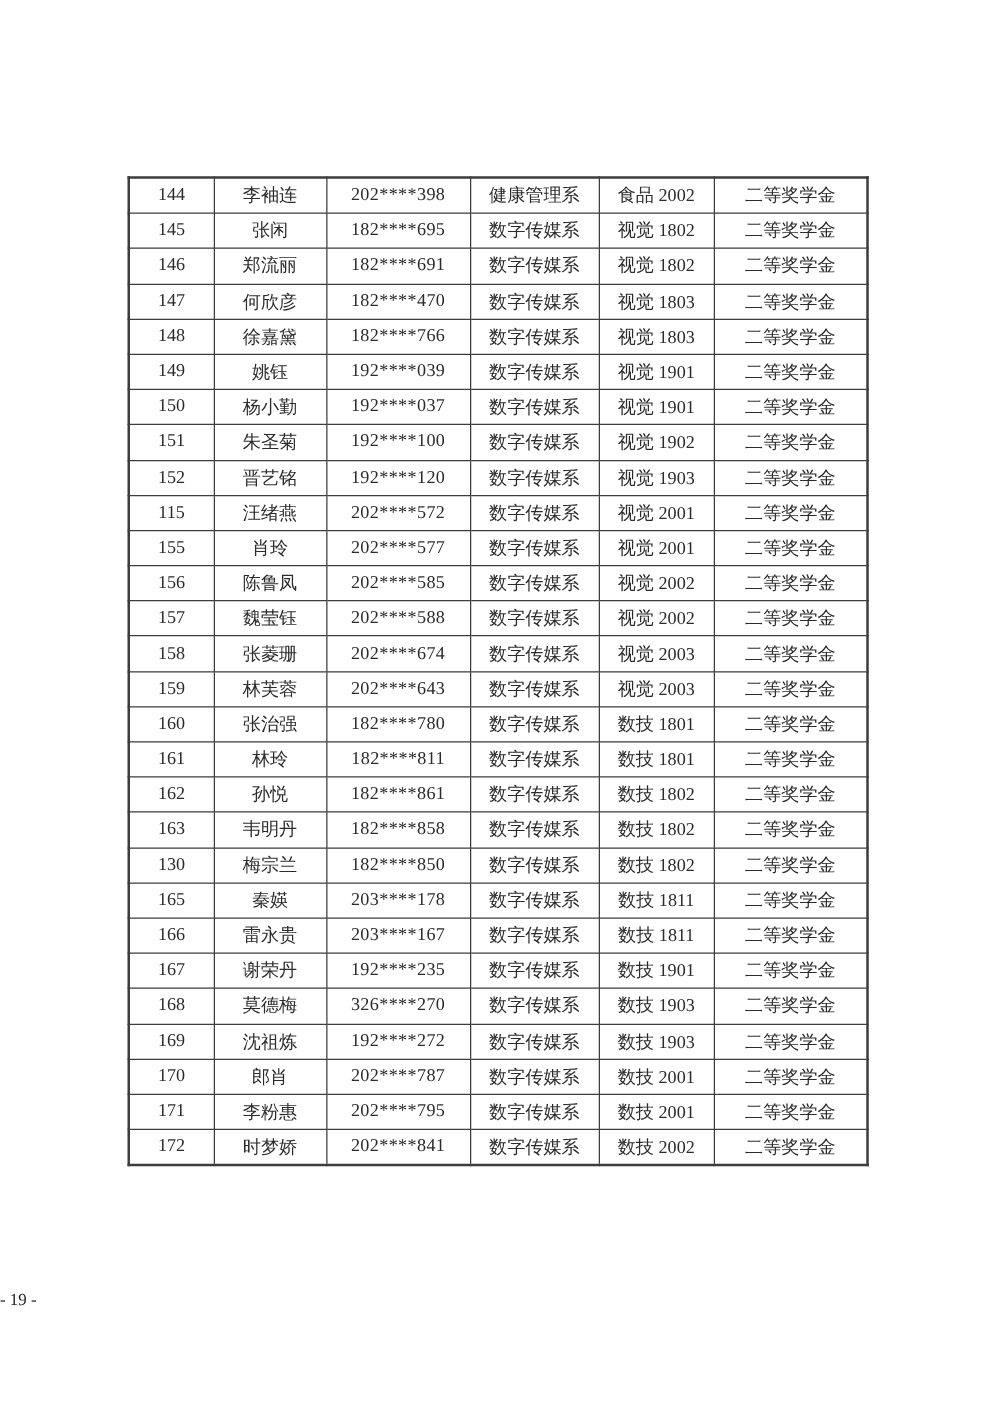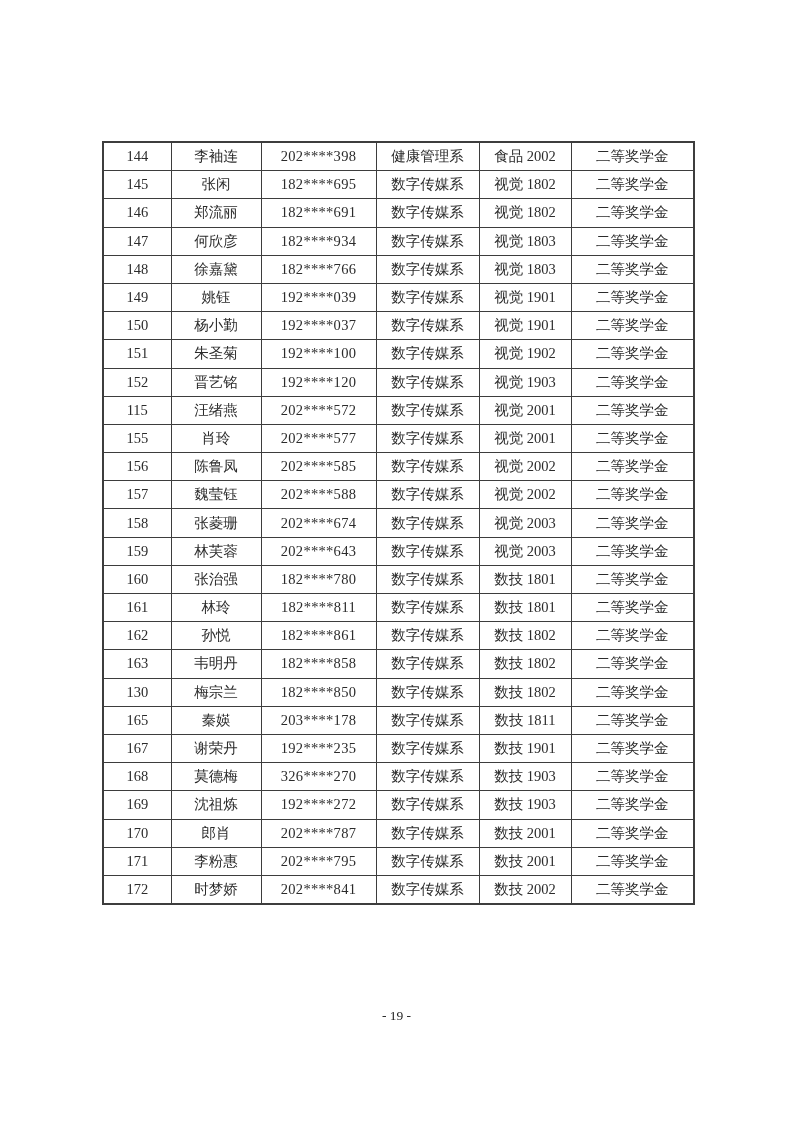--- a/index.html
+++ b/index.html
@@ -42,23 +42,22 @@
   col.c-no    { width: 68px;  }
   col.c-name  { width: 90px;  }
   col.c-id    { width: 115px; }
   col.c-dept  { width: 103px; }
   col.c-class { width: 92px;  }
   col.c-award { width: 123px; }
   td.cell-id { letter-spacing: 0.3px; }
   .page-footer {
     position: absolute;
     left: 0;
-    top: 1008px;
+    top: 1032px;
     width: 793px;
-    text-align: center;
     font-size: 13.5px;
     color: #1f1f1f;
     font-family: "Liberation Serif", "DejaVu Serif", serif;
   }
 </style>
 </head>
 <body>
 
 <div class="page">
 
@@ -93,21 +92,21 @@
     <td>146</td>
     <td>郑流丽</td>
     <td class="cell-id">182****691</td>
     <td>数字传媒系</td>
     <td>视觉 1802</td>
     <td>二等奖学金</td>
   </tr>
           <tr>
     <td>147</td>
     <td>何欣彦</td>
-    <td class="cell-id">182****934</td>
+    <td class="cell-id">182****470</td>
     <td>数字传媒系</td>
     <td>视觉 1803</td>
     <td>二等奖学金</td>
   </tr>
           <tr>
     <td>148</td>
     <td>徐嘉黛</td>
     <td class="cell-id">182****766</td>
     <td>数字传媒系</td>
     <td>视觉 1803</td>
@@ -235,20 +234,28 @@
   </tr>
           <tr>
     <td>165</td>
     <td>秦媖</td>
     <td class="cell-id">203****178</td>
     <td>数字传媒系</td>
     <td>数技 1811</td>
     <td>二等奖学金</td>
   </tr>
           <tr>
+    <td>166</td>
+    <td>雷永贵</td>
+    <td class="cell-id">203****167</td>
+    <td>数字传媒系</td>
+    <td>数技 1811</td>
+    <td>二等奖学金</td>
+  </tr>
+          <tr>
     <td>167</td>
     <td>谢荣丹</td>
     <td class="cell-id">192****235</td>
     <td>数字传媒系</td>
     <td>数技 1901</td>
     <td>二等奖学金</td>
   </tr>
           <tr>
     <td>168</td>
     <td>莫德梅</td>

